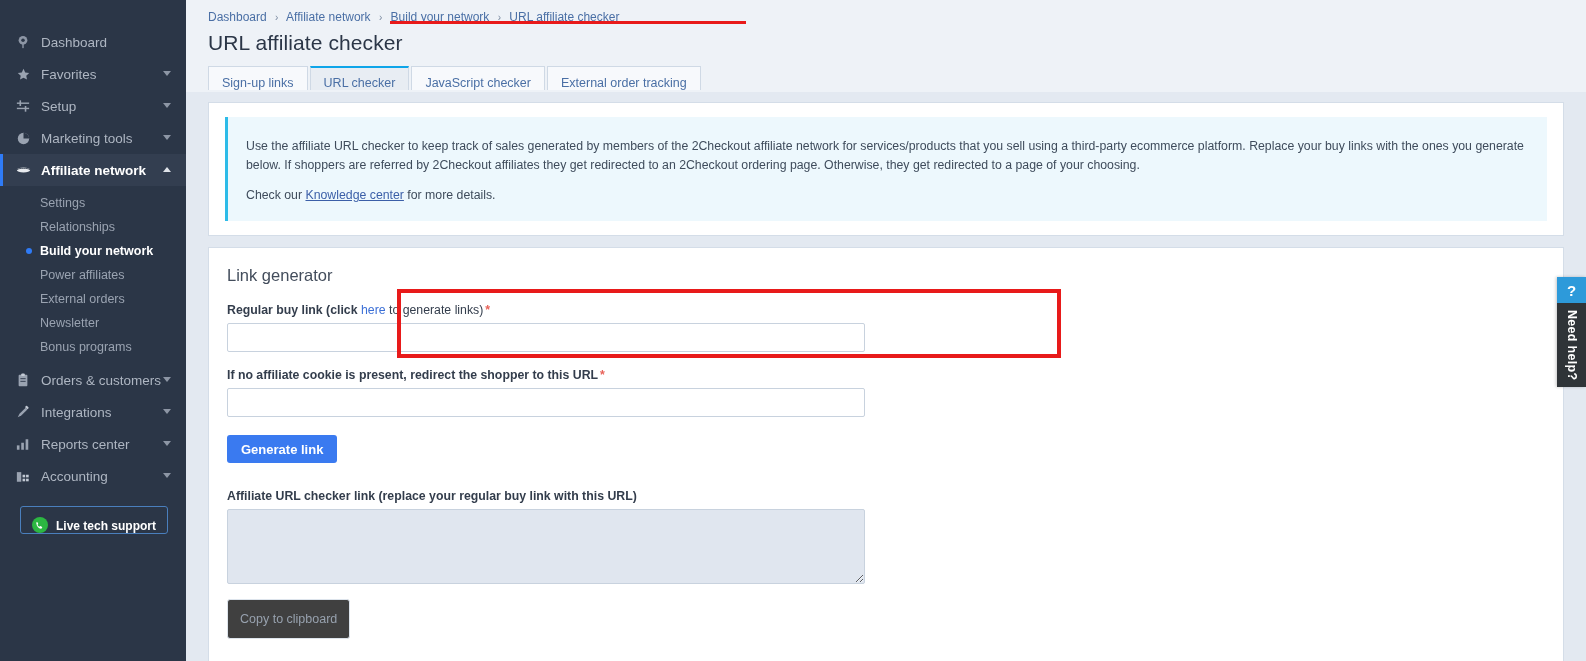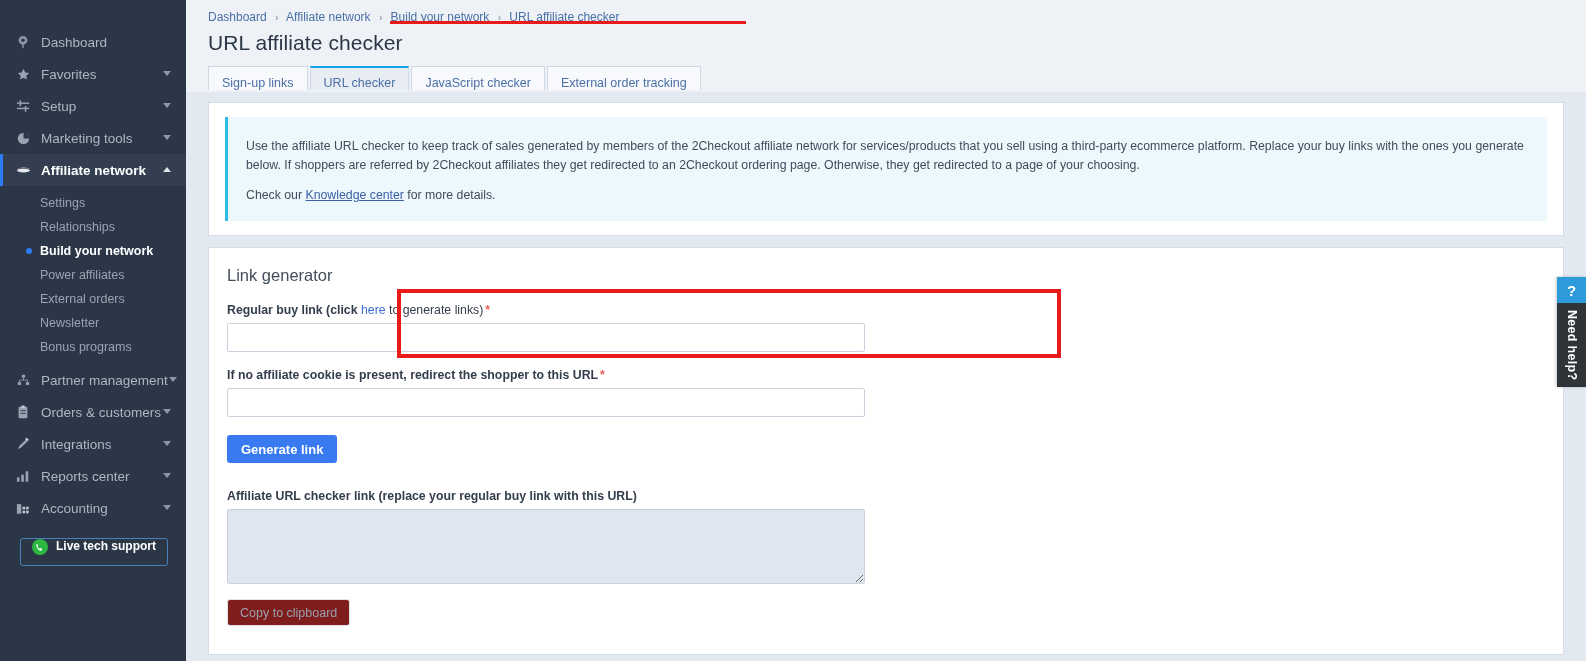--- a/index.html
+++ b/index.html
@@ -61,21 +61,21 @@
     position: relative;
   }
   .sub-item.current { color: #ffffff; font-weight: bold; }
   .sub-item .dot {
     position: absolute; left: 26px; top: 50%; transform: translateY(-50%);
     width: 6px; height: 6px; border-radius: 50%; background: #2f7bf6;
   }
   .support-wrap { padding: 14px 18px 0 20px; }
   .support-btn {
     height: 28px; border: 1px solid #4a7fbd; border-radius: 3px;
-    display: flex; align-items: flex-start; justify-content: center;
+    display: flex; align-items: flex-end; justify-content: center;
     color: #ffffff; font-size: 12px; font-weight: bold;
     cursor: pointer; background: transparent;
   }
   .support-btn .gicon {
     width: 16px; height: 16px; border-radius: 50%;
     background: #2cb742; margin-right: 8px;
     display: inline-flex; align-items: center; justify-content: center;
     color: #fff; font-size: 10px; line-height: 1;
   }
 
@@ -167,23 +167,23 @@
   }
   .ta {
     width: 638px; height: 75px;
     background: #e0e6ef;
     border: 1px solid #c8d2de; border-radius: 2px;
     resize: vertical; outline: none;
     font-family: "Liberation Sans", sans-serif; font-size: 12.5px;
     padding: 6px 8px;
   }
   .btn-muted {
-    background: #7f1d1d; color: #97a1ae;
+    background: #404040; color: #97a1ae;
     border: 1px solid #dde4ec; border-radius: 3px;
-    height: 27px; padding: 0 12px;
+    height: 40px; padding: 0 12px;
     font-size: 12.5px; cursor: pointer;
     font-family: "Liberation Sans", sans-serif;
   }
 
   
   .anno-underline {
     position: absolute; left: 204px; top: 21px;
     width: 356px; height: 3px; background: #e81a1a;
     z-index: 50; pointer-events: none;
   }
@@ -315,36 +315,20 @@
     </div>
     <div class="sub-item">
       <span>Newsletter</span>
     </div>
     <div class="sub-item">
       <span>Bonus programs</span>
     </div>
 
     <div class="nav-spacer"></div>
 
-    <div class="nav-item">
-      <span class="ico">
-        <svg width="13" height="13" viewBox="0 0 16 16">
-            <rect x="6" y="1" width="4" height="3.5" fill="#9aa3b1"></rect>
-            <rect x="1" y="10" width="4" height="3.5" fill="#9aa3b1"></rect>
-            <rect x="11" y="10" width="4" height="3.5" fill="#9aa3b1"></rect>
-            <path d="M8 4.5v3M3 10V7.5h10V10" stroke="#9aa3b1" stroke-width="1" fill="none"></path>
-          </svg>
-      </span>
-      <span class="lbl">Partner management</span>
-      <span class="caret">
-        <svg width="8" height="6" viewBox="0 0 8 6">
-            <path d="M0 0h8L4 5z" fill="#8d96a5"></path>
-          </svg>
-      </span>
-    </div>
 
     <div class="nav-item">
       <span class="ico">
         <svg width="12" height="14" viewBox="0 0 12 16">
             <rect x="1" y="2" width="10" height="13" rx="1" fill="#9aa3b1"></rect>
             <rect x="4" y="0.5" width="4" height="3" rx="1" fill="#c3cad5"></rect>
             <rect x="3" y="6" width="6" height="1" fill="#2b3647"></rect>
             <rect x="3" y="9" width="6" height="1" fill="#2b3647"></rect>
           </svg>
       </span>

